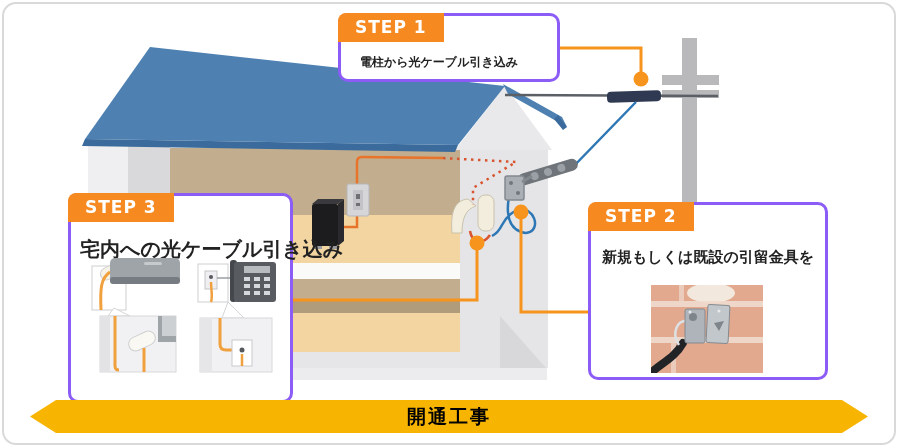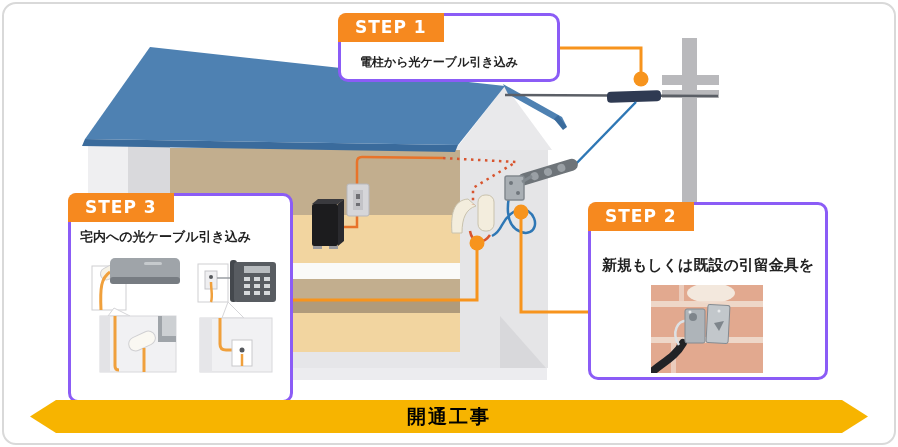--- a/index.html
+++ b/index.html
@@ -10,23 +10,23 @@
 
   
   .callout{position:absolute;background:#ffffff;border:3px solid #8b5cf6;border-radius:10px;z-index:10;box-sizing:border-box;}
   .callout .tab{position:absolute;top:-3px;left:-3px;background:#f6891f;color:#ffffff;
       font-weight:bold;font-size:17px;letter-spacing:1px;padding:4px 17px 5px 17px;
       border-radius:8px 0 0 0;line-height:1.2;}
   .callout .desc{color:#222222;font-weight:bold;}
   #step1-box{left:338px;top:13px;width:222px;height:69px;}
   #step1-box .desc{position:absolute;left:13px;top:38px;font-size:12px;white-space:nowrap;margin-left:6px;}
   #step2-box{left:588px;top:202px;width:240px;height:178px;text-align:right;}
-  #step2-box .desc{position:absolute;left:11px;top:50px;font-size:15px;line-height:1.4;white-space:nowrap;}
+  #step2-box .desc{position:absolute;left:11px;top:42px;font-size:15px;line-height:1.4;white-space:nowrap;}
   #step3-box{left:68px;top:193px;width:225px;height:210px;}
-  #step3-box .desc{position:absolute;left:9px;top:32px;font-size:13px;white-space:nowrap;}
+  #step3-box .desc{position:absolute;left:9px;top:40px;font-size:20px;white-space:nowrap;}
   .step2-photo{position:absolute;left:60px;top:80px;width:112px;height:88px;}
   .step3-art{position:absolute;left:7px;top:60px;width:205px;height:120px;}
 
   
   .banner{position:absolute;left:30px;top:400px;width:838px;height:33px;background:#f7b400;z-index:20;
       clip-path:polygon(0 50%,26px 0,calc(100% - 26px) 0,100% 50%,calc(100% - 26px) 100%,26px 100%);
       display:flex;align-items:center;justify-content:center;}
   .banner .banner-label{font-size:19px;font-weight:bold;color:#000000;letter-spacing:2px;}
 </style>
 </head>

